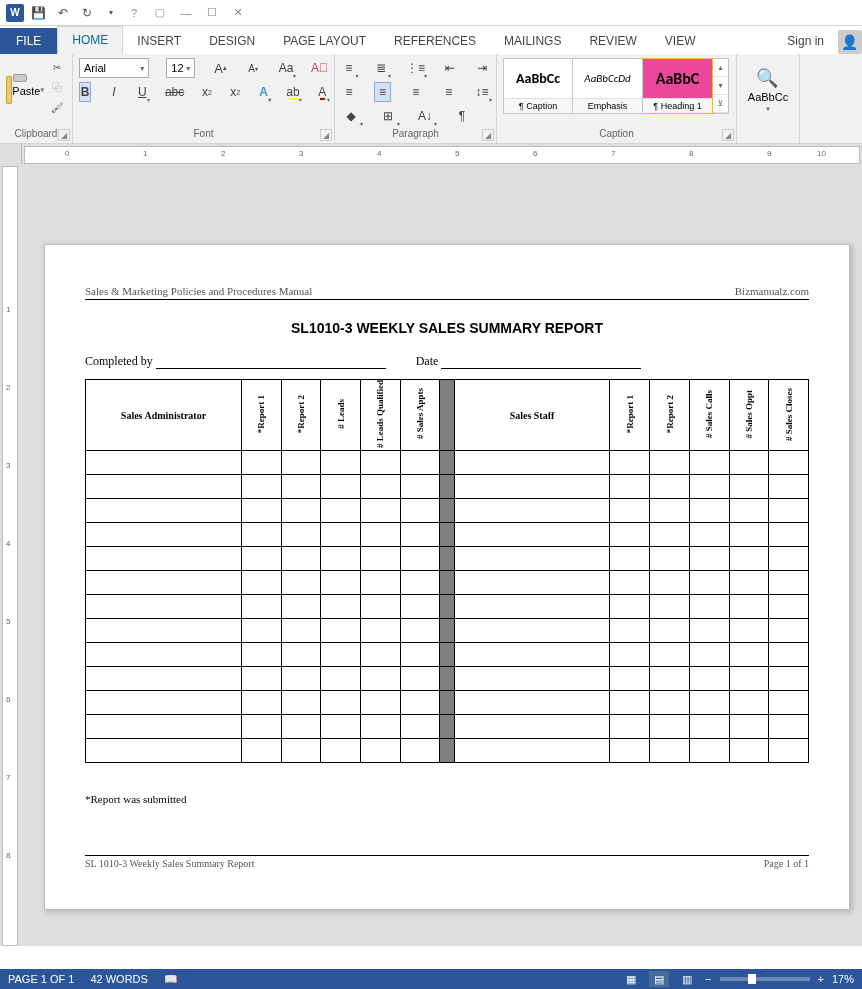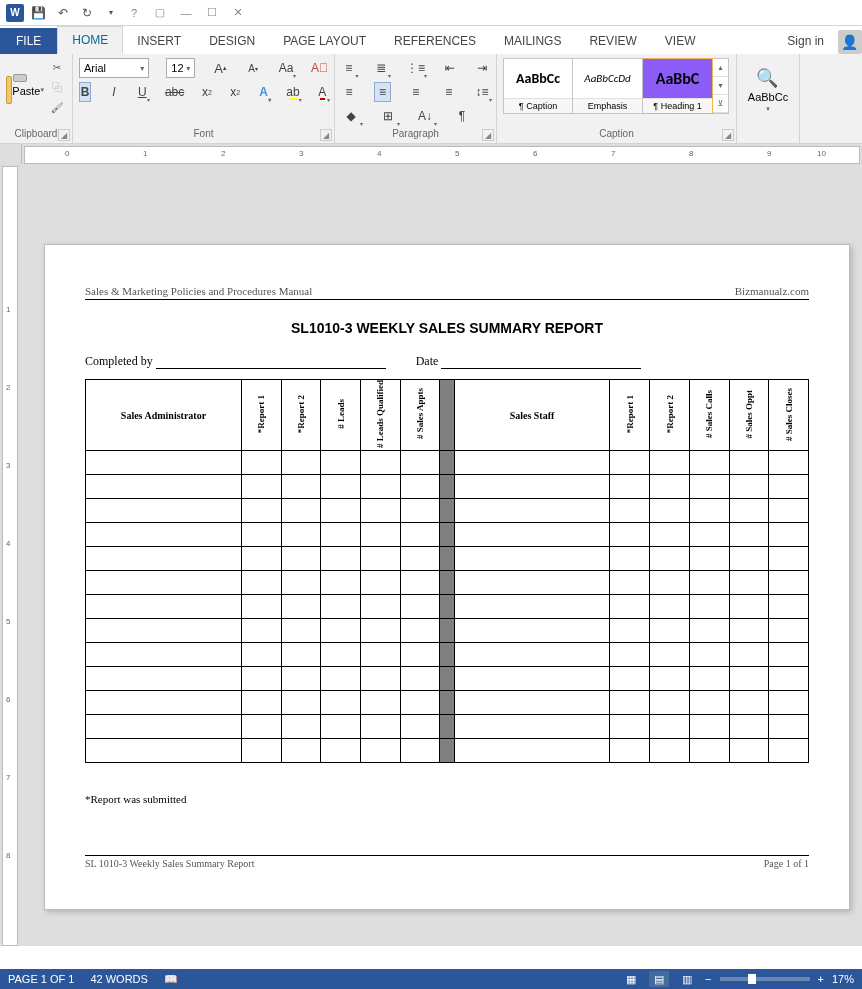--- a/index.html
+++ b/index.html
@@ -47,21 +47,21 @@
 .icon-btn { width: 20px; height: 20px; display: flex; align-items: center; justify-content: center; font-size: 12px; cursor: pointer; color: #444; position: relative; }
 .icon-btn.split::after { content: "▾"; font-size: 6px; position: absolute; right: -2px; bottom: -1px; color: #666; }
 .icon-btn .underline-bar { position:absolute; bottom:2px; left:3px; right:3px; height:2px; }
 
 
 .para-body { display: flex; flex-direction: column; gap: 4px; height: 64px; }
 
 
 .styles-body { display: flex; gap: 0; height: 64px; align-items: flex-start; }
 .style-card { width: 70px; height: 56px; border: 1px solid #c5c5c5; background: #fff; display: flex; flex-direction: column; cursor: pointer; }
-.style-card.selected { border: 1px solid #f0b54c; background: #8b5cf6; }
+.style-card.selected { border: 1px solid #f0b54c; background: #ec4899; }
 .style-preview { flex: 1; display: flex; align-items: center; justify-content: center; font-family: Calibri, sans-serif; }
 .style-name { font-size: 9px; text-align: center; padding: 2px 0; background: #f7f7f7; border-top: 1px solid #e0e0e0;}
 .style-scroll { width: 16px; height: 56px; border: 1px solid #c5c5c5; border-left: none; background: #fff; display: flex; flex-direction: column; }
 .style-scroll div { flex: 1; display: flex; align-items: center; justify-content: center; font-size: 8px; color: #666; cursor: pointer; border-bottom: 1px solid #e0e0e0;}
 
 
 .editing-body { display: flex; flex-direction: column; align-items:center; justify-content:center; gap:2px; height:64px; width:50px;}
 .find-icon { font-size: 18px; color:#555;}
 
 

